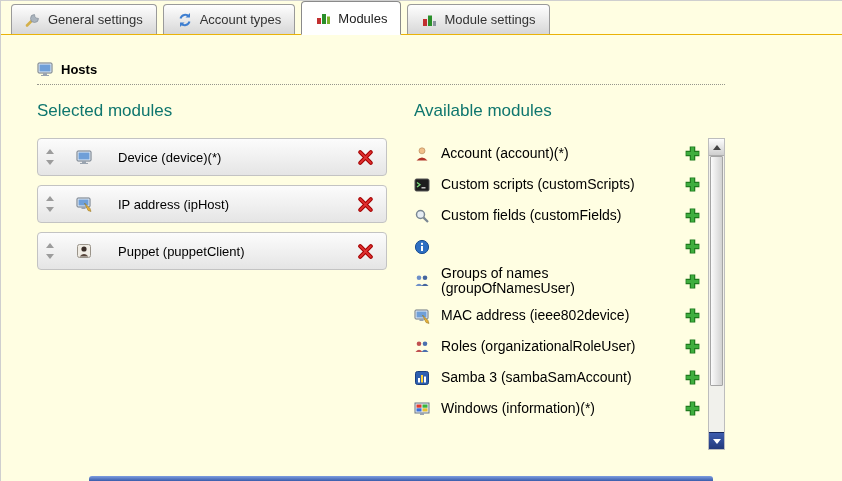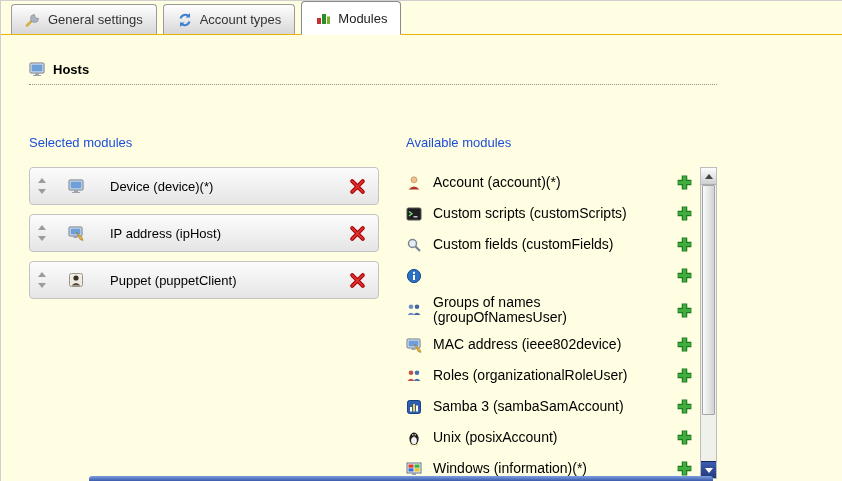--- a/index.html
+++ b/index.html
@@ -9,27 +9,27 @@
   
   .tabbar{display:flex;align-items:flex-end;gap:6px;padding:0 0 0 10px;border-bottom:1px solid #eab308;}
   .tab{display:flex;align-items:center;gap:7px;height:29px;padding:0 13px;
        border:1px solid #9a9a9a;border-bottom:none;border-radius:4px 4px 0 0;
        background:linear-gradient(#fefefe,#d7d7d7);font-size:13px;color:#333;cursor:pointer;white-space:nowrap;}
   .tab.active{background:#fff;height:32px;margin-bottom:-1px;border-color:#8a8a8a;
        border-bottom:1px solid #fff;position:relative;z-index:2;color:#222;}
   .micon{width:16px;height:16px;display:inline-block;flex:none;}
 
   
-  .content{padding:26px 0 0 28px;width:688px;box-sizing:content-box;}
+  .content{padding:26px 0 0 36px;width:688px;box-sizing:content-box;}
   .section-header{display:flex;align-items:center;gap:8px;font-weight:bold;font-size:13px;color:#000;
        padding-bottom:7px;border-bottom:1px dotted #96968c;}
   .columns{display:flex;margin-top:16px;}
   .col-left{width:350px;margin-right:27px;flex:none;}
   .col-right{flex:1;min-width:0;}
-  .col-heading{font-size:13px;color:#1d4ed8;margin-bottom:17px;margin-top:34px;}
+  .col-heading{font-size:17px;color:#0f766e;margin-bottom:17px;}
 
   
   .sel-row{display:flex;align-items:center;height:38px;margin-bottom:9px;padding:0 12px 0 7px;
        border:1px solid #c3c3c3;border-radius:4px;background:linear-gradient(#fcfcfc,#e5e5e5);
        box-sizing:border-box;gap:6px;}
   .drag{width:10px;height:16px;margin-right:15px;cursor:grab;flex:none;}
   .sel-row .micon{margin-right:20px;}
   .sel-label{font-size:13px;color:#000;}
   .remove,.add{margin-left:auto;background:none;border:none;padding:0;cursor:pointer;line-height:0;flex:none;}
   .remove svg{width:17px;height:17px;}
@@ -84,20 +84,28 @@
 
     <div class="tab active">
       <svg class="micon" viewBox="0 0 16 16">
         <rect x="2" y="8" width="4" height="6" fill="#c23030"></rect>
         <rect x="7" y="4" width="4" height="10" fill="#2a8f2a"></rect>
         <rect x="12" y="6.5" width="3" height="7.5" fill="#7ab32a"></rect>
       </svg>
       <span>Modules</span>
     </div>
 
+    <div class="tab">
+      <svg class="micon" viewBox="0 0 16 16">
+        <rect x="2" y="7" width="4" height="7" fill="#c23030"></rect>
+        <rect x="7" y="3.5" width="4" height="10.5" fill="#2a8f2a"></rect>
+        <rect x="12" y="9" width="3" height="5" fill="#8a949e"></rect>
+      </svg>
+      <span>Module settings</span>
+    </div>
 
   </div>
 
   <div class="content">
 
     <div class="section-header">
       <svg class="micon" viewBox="0 0 16 16">
         <rect x="1" y="2" width="14" height="10" rx="1" fill="#e8eef6" stroke="#6b7683"></rect>
         <rect x="2.5" y="3.5" width="11" height="7" fill="#6f9fd8"></rect>
         <rect x="6" y="12" width="4" height="2" fill="#9aa4b0"></rect>
@@ -290,38 +298,20 @@
             </svg>
             <span class="av-label">Samba 3 (sambaSamAccount)</span>
             <button class="add">
               <svg viewBox="0 0 16 16">
                 <path d="M8 1.5 V14.5 M1.5 8 H14.5" stroke="#1e7a1e" stroke-width="5.2"></path>
                 <path d="M8 2.2 V13.8 M2.2 8 H13.8" stroke="#3fae3f" stroke-width="3"></path>
               </svg>
             </button>
           </div>
 
-          <div class="av-row">
-            <svg class="micon" viewBox="0 0 16 16">
-              <ellipse cx="8" cy="8.8" rx="4.6" ry="6.2" fill="#1a1a1a"></ellipse>
-              <ellipse cx="8" cy="10.6" rx="2.9" ry="3.7" fill="#f2f2f2"></ellipse>
-              <circle cx="6.8" cy="4.8" r="0.7" fill="#fff"></circle>
-              <circle cx="9.2" cy="4.8" r="0.7" fill="#fff"></circle>
-              <path d="M6.9 6.3 h2.2 l-1.1 1.3z" fill="#f0a030"></path>
-              <path d="M4.2 14.6 h2.6 l-1.3 1.1z" fill="#f0a030"></path>
-              <path d="M9.2 14.6 h2.6 l-1.3 1.1z" fill="#f0a030"></path>
-            </svg>
-            <span class="av-label">Unix (posixAccount)</span>
-            <button class="add">
-              <svg viewBox="0 0 16 16">
-                <path d="M8 1.5 V14.5 M1.5 8 H14.5" stroke="#1e7a1e" stroke-width="5.2"></path>
-                <path d="M8 2.2 V13.8 M2.2 8 H13.8" stroke="#3fae3f" stroke-width="3"></path>
-              </svg>
-            </button>
-          </div>
 
           <div class="av-row">
             <svg class="micon" viewBox="0 0 16 16">
               <rect x="1" y="2" width="14" height="10" fill="#e8eef6" stroke="#6b7683"></rect>
               <rect x="2.5" y="3.5" width="5" height="3.2" fill="#e23a2e"></rect>
               <rect x="8.5" y="3.5" width="5" height="3.2" fill="#3ab53a"></rect>
               <rect x="2.5" y="7.3" width="5" height="3.2" fill="#3a6fd8"></rect>
               <rect x="8.5" y="7.3" width="5" height="3.2" fill="#e8c02e"></rect>
               <rect x="6" y="12" width="4" height="2" fill="#9aa4b0"></rect>
             </svg>

